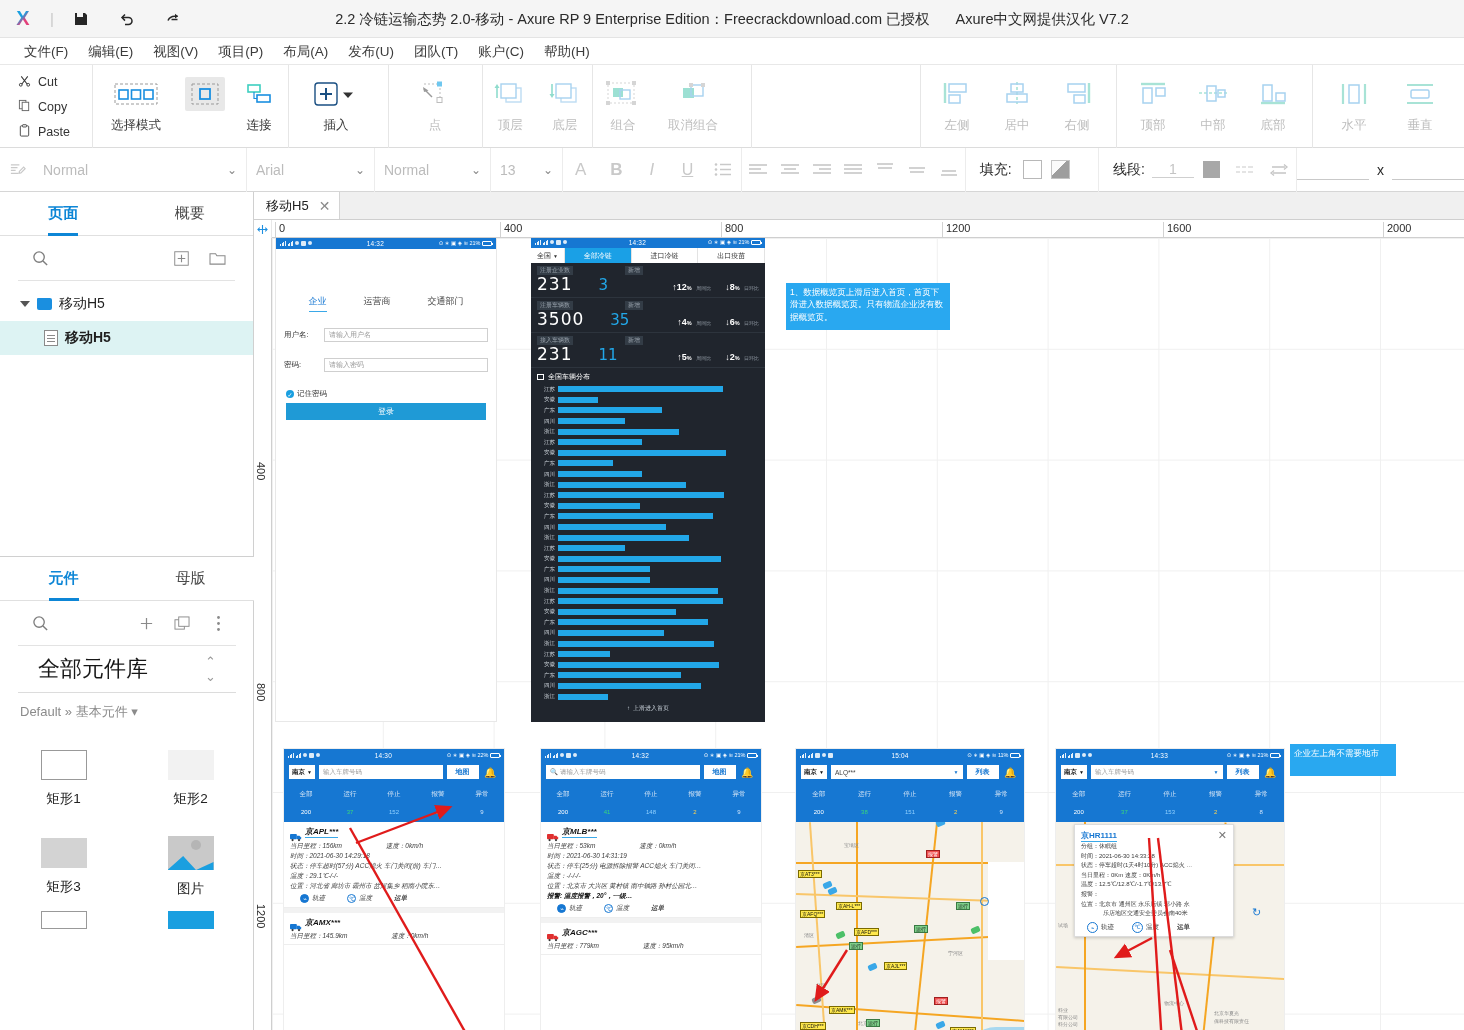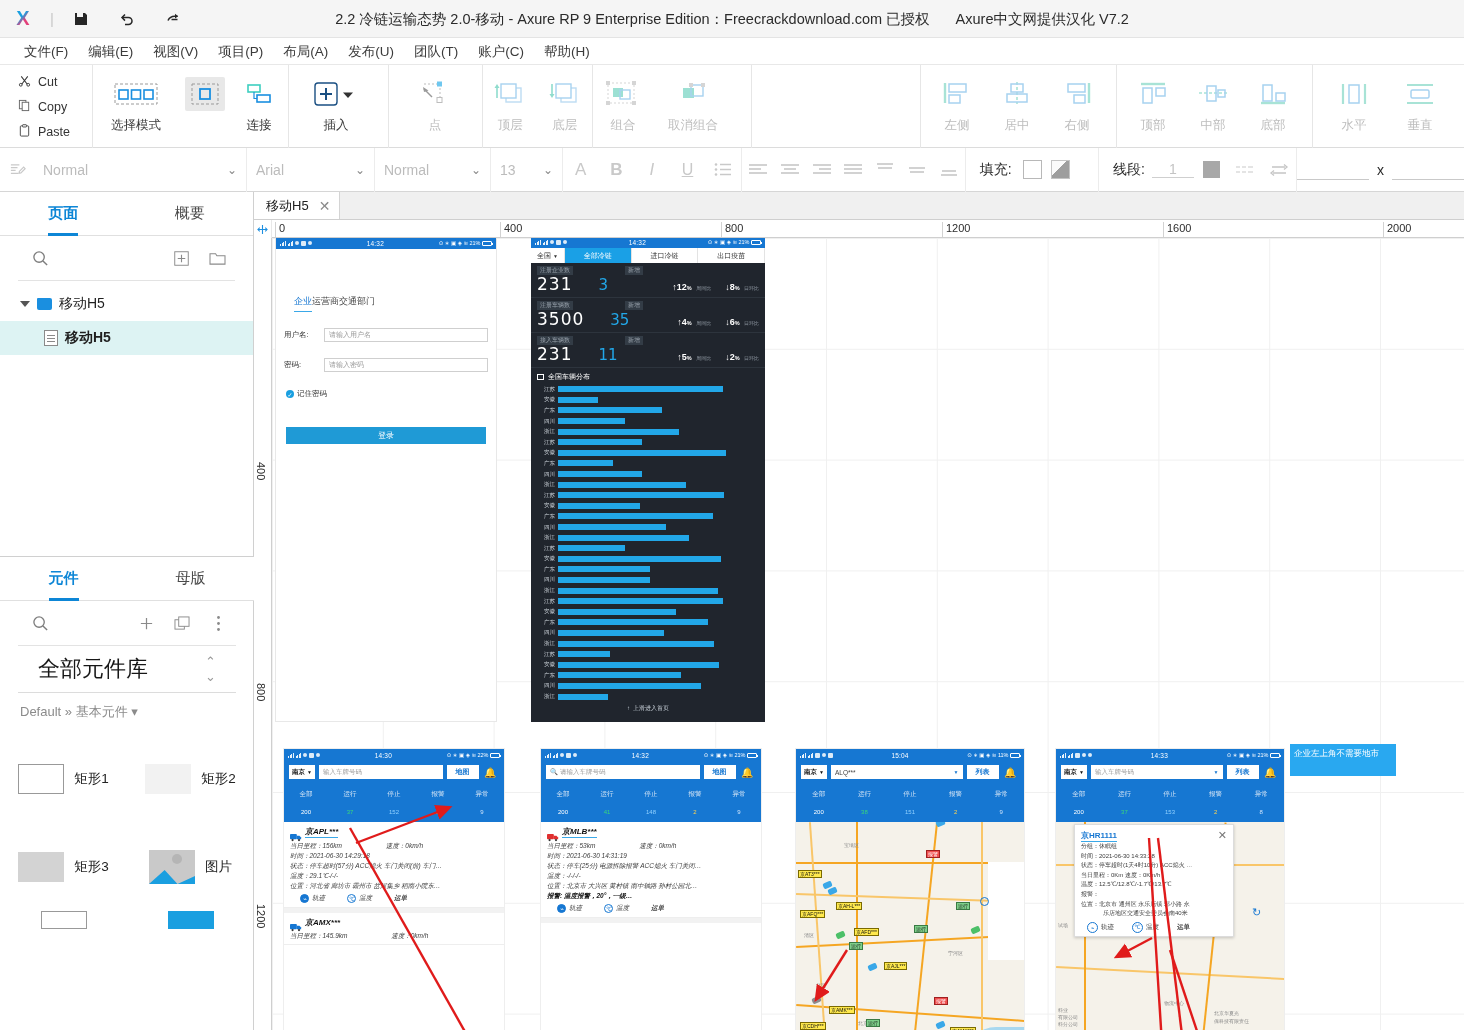--- a/index.html
+++ b/index.html
@@ -145,21 +145,21 @@
 
   .lib-sec { position: absolute; left: 0; top: 364px; width: 254px; bottom: 0; border-top: 1px solid #d0d0d0; }
   .lib-title {
     font-size: 22px; color: #171717; padding: 8px 20px 8px 20px;
     border-bottom: 1px solid #dcdcdc; margin: 0 18px; display: flex;
     align-items: center; justify-content: space-between;
   }
   .lib-crumb { font-size: 13px; color: #8b8b8b; padding: 10px 20px 6px 20px; }
   .lib-grid { display: flex; flex-wrap: wrap; padding: 8px 0 0 0; }
   .lib-item {
-    width: 127px; height: 88px; display: flex; 
+    width: 127px; height: 88px; display: flex; flex-direction: column;
     align-items: center; justify-content: center; gap: 10px;
   }
   .lib-item .nm { font-size: 13.5px; color: #222; }
   .shape-rect1 { width: 46px; height: 30px; border: 1px solid #999; background: #fff; }
   .shape-rect2 { width: 46px; height: 30px; background: #f2f2f2; }
   .shape-rect3 { width: 46px; height: 30px; background: #d3d3d3; }
   .shape-circle { width: 34px; height: 34px; border: 1px solid #999; border-radius: 50%; }
   .shape-img { width: 46px; height: 34px; background: #c9c9c9; position: relative; overflow: hidden; }
   .shape-img::before {
     content: ''; position: absolute; left: 0; bottom: 0; width: 100%; height: 18px;
@@ -226,36 +226,36 @@
   .sb-dot { width: 4px; height: 4px; background: #fff; border-radius: 50%; opacity: .85; }
   .sb-sq { width: 5px; height: 5px; background: #fff; opacity: .85; border-radius: 1px; }
   .sb-bars { display: flex; align-items: flex-end; gap: .5px; height: 6px; }
   .sb-bars i { width: 1px; background: #fff; opacity: .9; }
   .sb-time { flex: 1; text-align: center; font-size: 6.5px; letter-spacing: .2px; }
   .sb-right { display: flex; align-items: center; gap: 1.5px; font-size: 5.5px; }
   .sb-batt { width: 10px; height: 5px; border: .5px solid #fff; border-radius: 1px; position: relative; }
   .sb-batt::after { content: ''; position: absolute; right: -2px; top: 1.3px; width: 1px; height: 2px; background: #fff; }
 
   
-  .login-tabs { display: flex; justify-content: flex-start; padding: 46px 18px 0; }
+  .login-tabs { display: flex; justify-content: center; padding: 46px 18px 0; gap: 37px; }
   .login-tab { font-size: 9px; color: #444; padding-bottom: 3px; }
   .login-tab.on { color: #1677d2; border-bottom: 1.5px solid #3aa8e8; }
   .form-row { display: flex; align-items: center; gap: 4px; padding: 0 8px; margin-top: 16px; }
   .form-lbl { font-size: 7.5px; color: #333; width: 36px; }
   .form-input {
     flex: 1; height: 14px; border: 1px solid #cfcfcf; background: #fff;
     font-size: 7px; color: #9a9a9a; display: flex; align-items: center; padding-left: 4px;
   }
   .remember { display: flex; align-items: center; gap: 3px; padding: 0 10px; margin-top: 17px; font-size: 7.5px; color: #333; }
   .chk-on {
     width: 8px; height: 8px; border-radius: 50%; background: #1a9fe0; color: #fff;
     font-size: 6px; display: flex; align-items: center; justify-content: center;
   }
   .btn-login {
-    margin: 28px 10px 0; height: 17px; background: #1f9ad6; color: #fff;
+    margin: 4px 10px 0; height: 17px; background: #1f9ad6; color: #fff;
     font-size: 8px; display: flex; align-items: center; justify-content: center;
   }
 
   
   .dash { background: #20252d; height: 100%; }
   .dash-tabs { display: flex; height: 15px; background: #fff; }
   .dash-tab {
     flex: 1; display: flex; align-items: center; justify-content: center;
     font-size: 7px; color: #333; border-right: 1px solid #e3e3e3;
   }
@@ -1176,20 +1176,21 @@
               <span class="bar-lbl">浙江</span>
               <span class="bar" style="width: 50.4px; background: rgb(34, 167, 232);"></span>
             </div>
           </div>
         <div class="swipe-hint">
           <span>↑</span>
           <span>上滑进入首页</span>
         </div>
       </div>
 
+      <div class="note" style="left:514px;top:45px;width:164px;height:47px">1、数据概览页上滑后进入首页，首页下滑进入数据概览页。只有物流企业没有数据概览页。</div>
 
       <div class="phone" style="left:11px;top:510px;width:222px;height:520px;border:1px solid #eee">
         <div class="statusbar">
           <span class="sb-left">
             <span class="sb-bars">
                 <i style="height:2px"></i>
                 <i style="height:3px"></i>
                 <i style="height:4px"></i>
                 <i style="height:5px"></i>
               </span>
@@ -1358,20 +1359,37 @@
             <span class="veh-act">
                 <span class="act-circ">℃</span>
                 <span>温度</span>
               </span>
             <span class="veh-act" style="font-weight:bold">
                 <span>运单</span>
               </span>
           </div>
         </div>
         <div style="height:5px;background:#f2f2f2"></div>
+        <div class="veh-item">
+          <div class="veh-title">
+            <span class="veh-ico">
+              <svg width="12" height="9" viewBox="0 0 14 10">
+                  <rect x="0" y="1" width="8" height="6" rx="1" fill="#e03030"></rect>
+                  <path d="M8 3h3l2 2v2H8z" fill="#e03030"></path>
+                  <circle cx="3" cy="8" r="1.3" fill="#333"></circle>
+                  <circle cx="10.5" cy="8" r="1.3" fill="#333"></circle>
+                </svg>
+            </span>
+            <span class="veh-plate" style="border:none">京AGC***</span>
+          </div>
+          <div class="veh-line">
+            <span>当日里程：779km</span>
+            <span class="sp">速度：95km/h</span>
+          </div>
+        </div>
       </div>
 
       <div class="phone" style="left:523px;top:510px;width:230px;height:520px;border:1px solid #eee">
         <div class="statusbar">
           <span class="sb-left">
             <span class="sb-bars">
                 <i style="height:2px"></i>
                 <i style="height:3px"></i>
                 <i style="height:4px"></i>
                 <i style="height:5px"></i>

